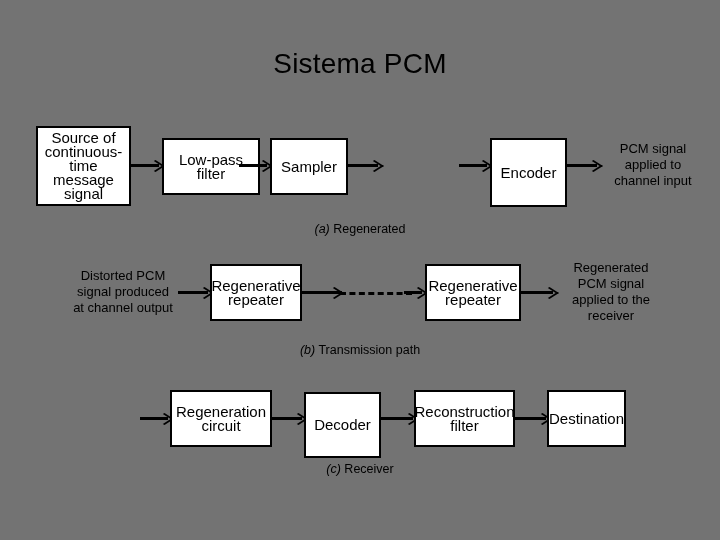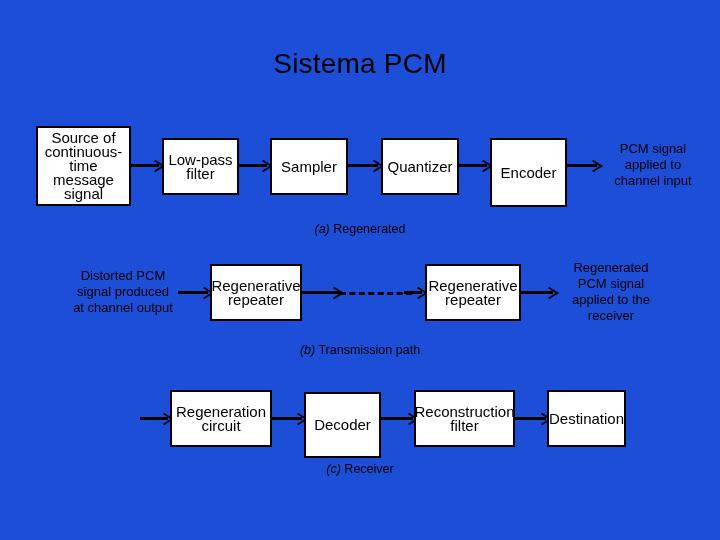--- a/index.html
+++ b/index.html
@@ -4,21 +4,21 @@
 <style>
   html, body {
     margin: 0;
     padding: 0;
     background: #ffffff;
   }
   #page {
     position: relative;
     width: 720px;
     height: 540px;
-    background: #1d4ed8;
+    background: #737373;
     overflow: hidden;
     font-family: "Liberation Sans", sans-serif;
     color: #000000;
   }
 
   
   #title {
     position: absolute;
     left: 0;
     top: 48px;
@@ -99,30 +99,29 @@
 
   <div id="title">Sistema PCM</div>
 
   <div class="block" style="left:36px; top:126px; width:95px; height:80px;">Source of
 continuous-
 time message
 signal</div>
 
   <div class="arrow" style="left:131px; top:164px; width:28px;"></div>
 
-  <div class="block" style="left:162px; top:138px; width:77px; height:57px;text-align:center;">Low-pass
+  <div class="block" style="left:162px; top:138px; width:98px; height:57px;text-align:center;">Low-pass
 filter</div>
 
   <div class="arrow" style="left:239px; top:164px; width:28px;"></div>
 
   <div class="block" style="left:270px; top:138px; width:78px; height:57px;">Sampler</div>
 
   <div class="arrow" style="left:348px; top:164px; width:30px;"></div>
 
-  <div class="block" style="left:381px; top:138px; width:78px; height:57px;">Quantizer</div>
 
   <div class="arrow" style="left:459px; top:164px; width:28px;"></div>
 
   <div class="block" style="left:490px; top:138px; width:77px; height:69px;">Encoder</div>
 
   <div class="arrow" style="left:567px; top:164px; width:30px;"></div>
 
   <div class="freetext" style="left:598px; top:142px; width:110px; height:46px;">PCM signal
 applied to
 channel input</div>

